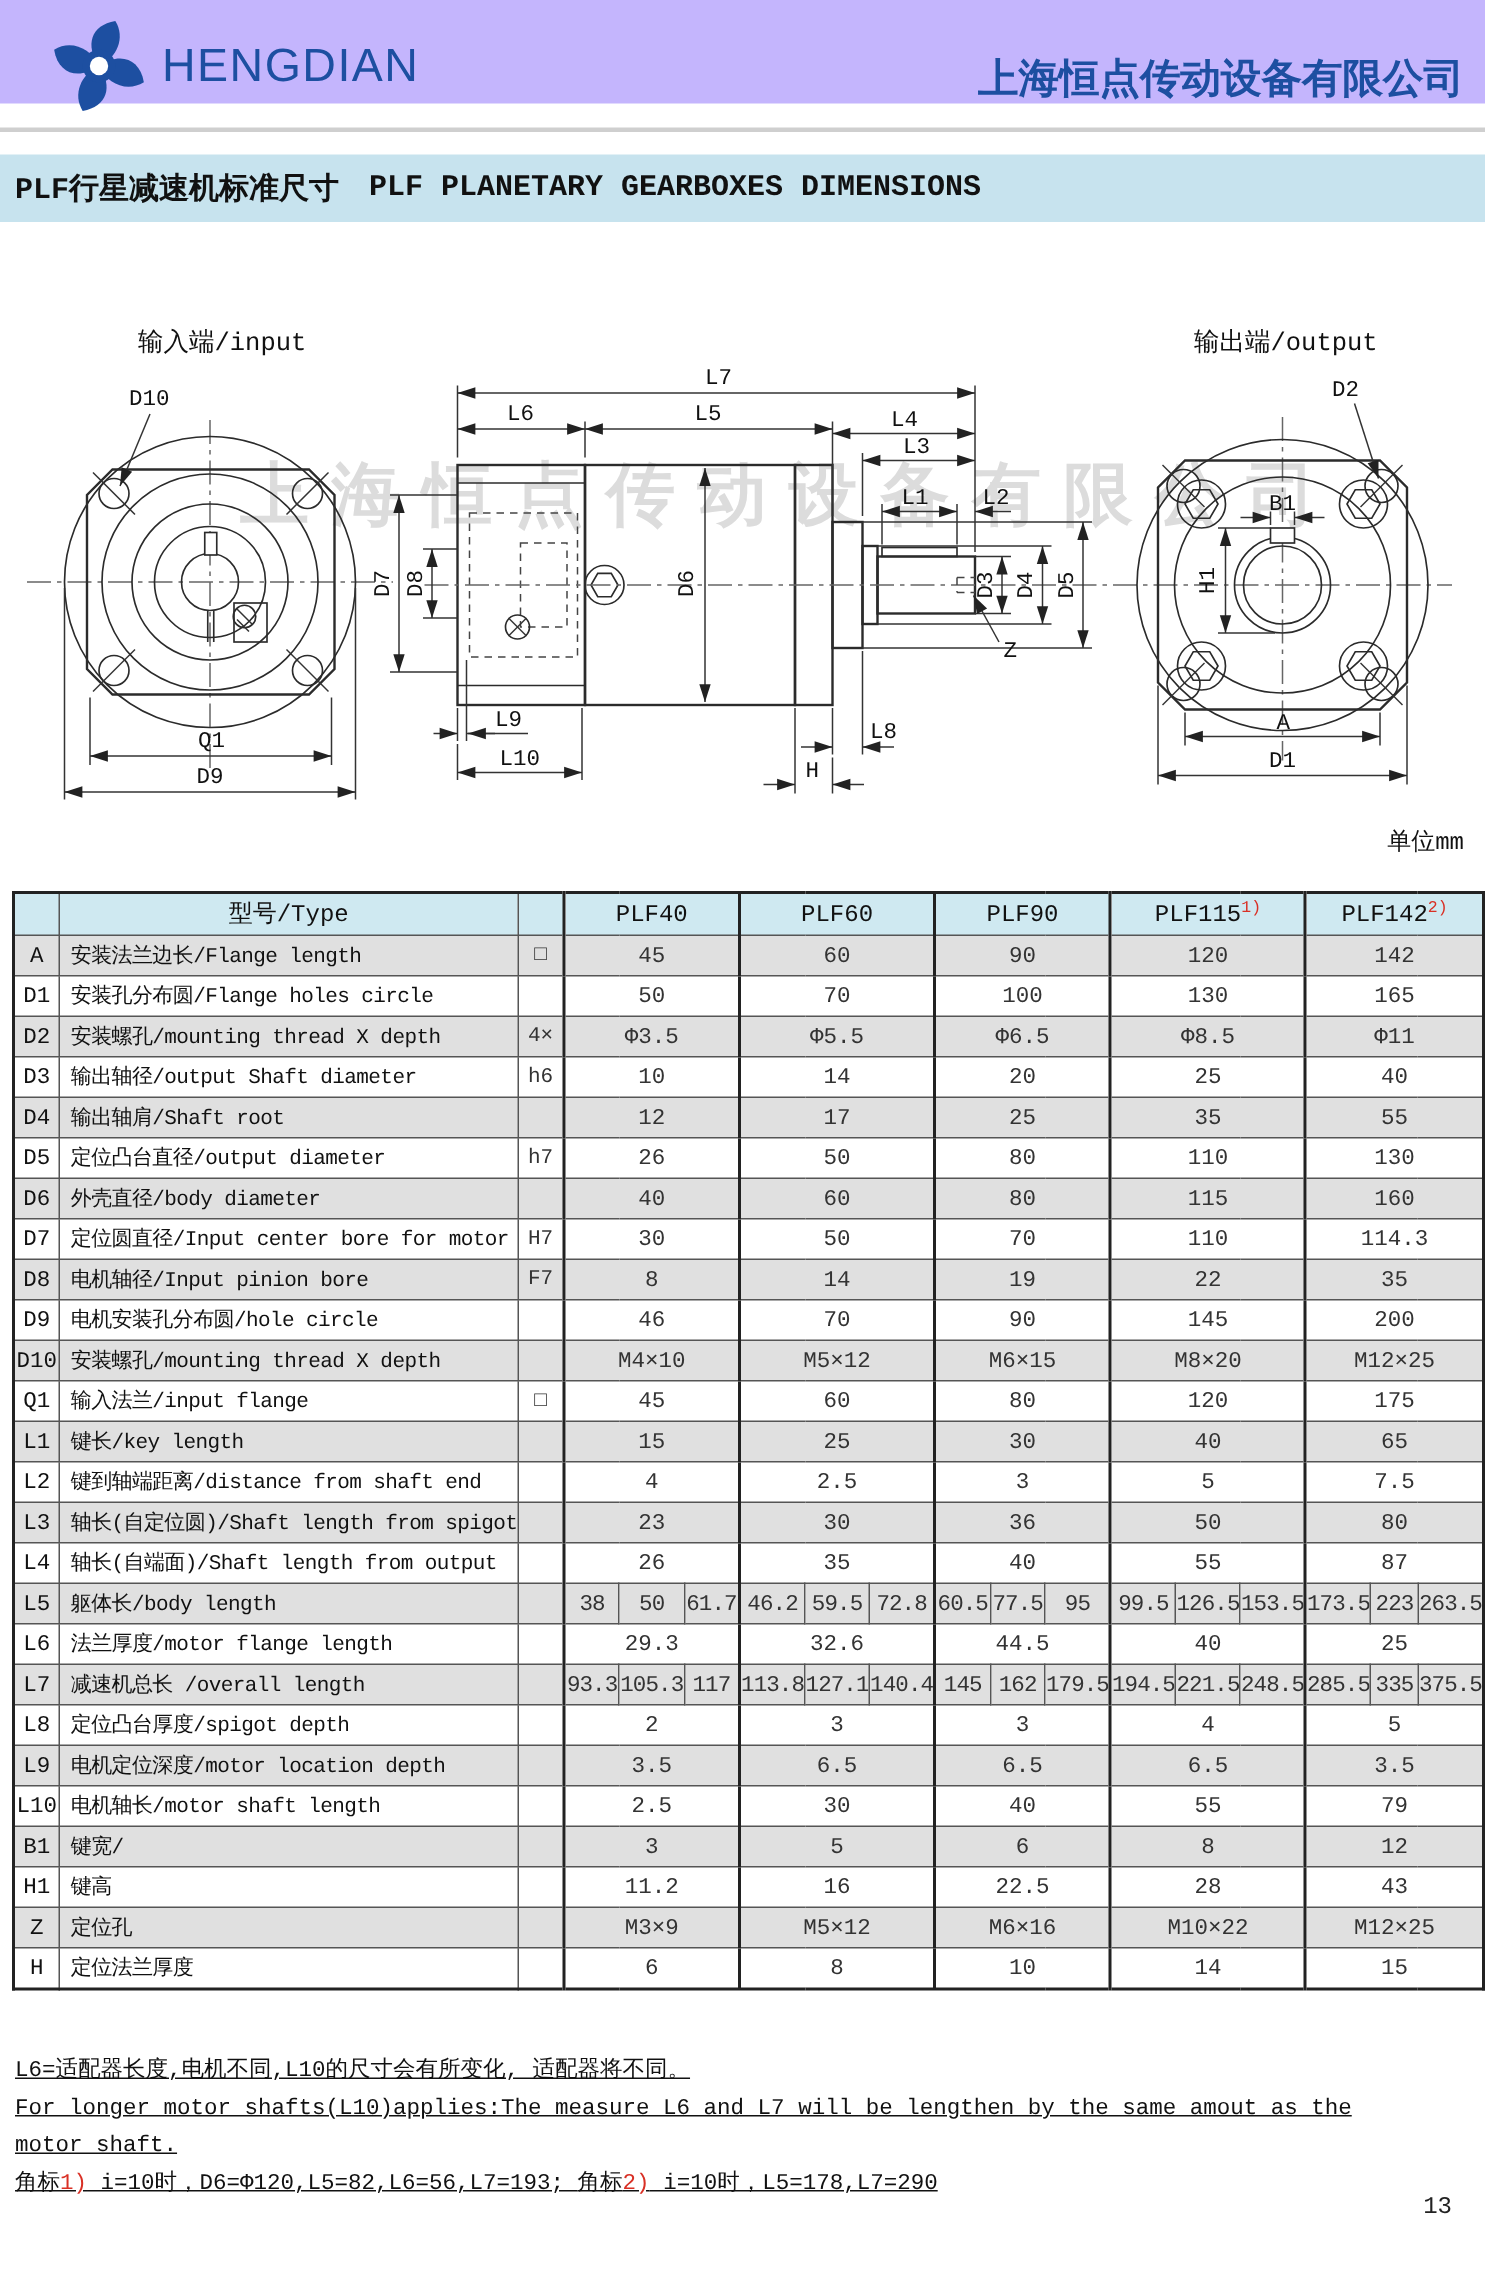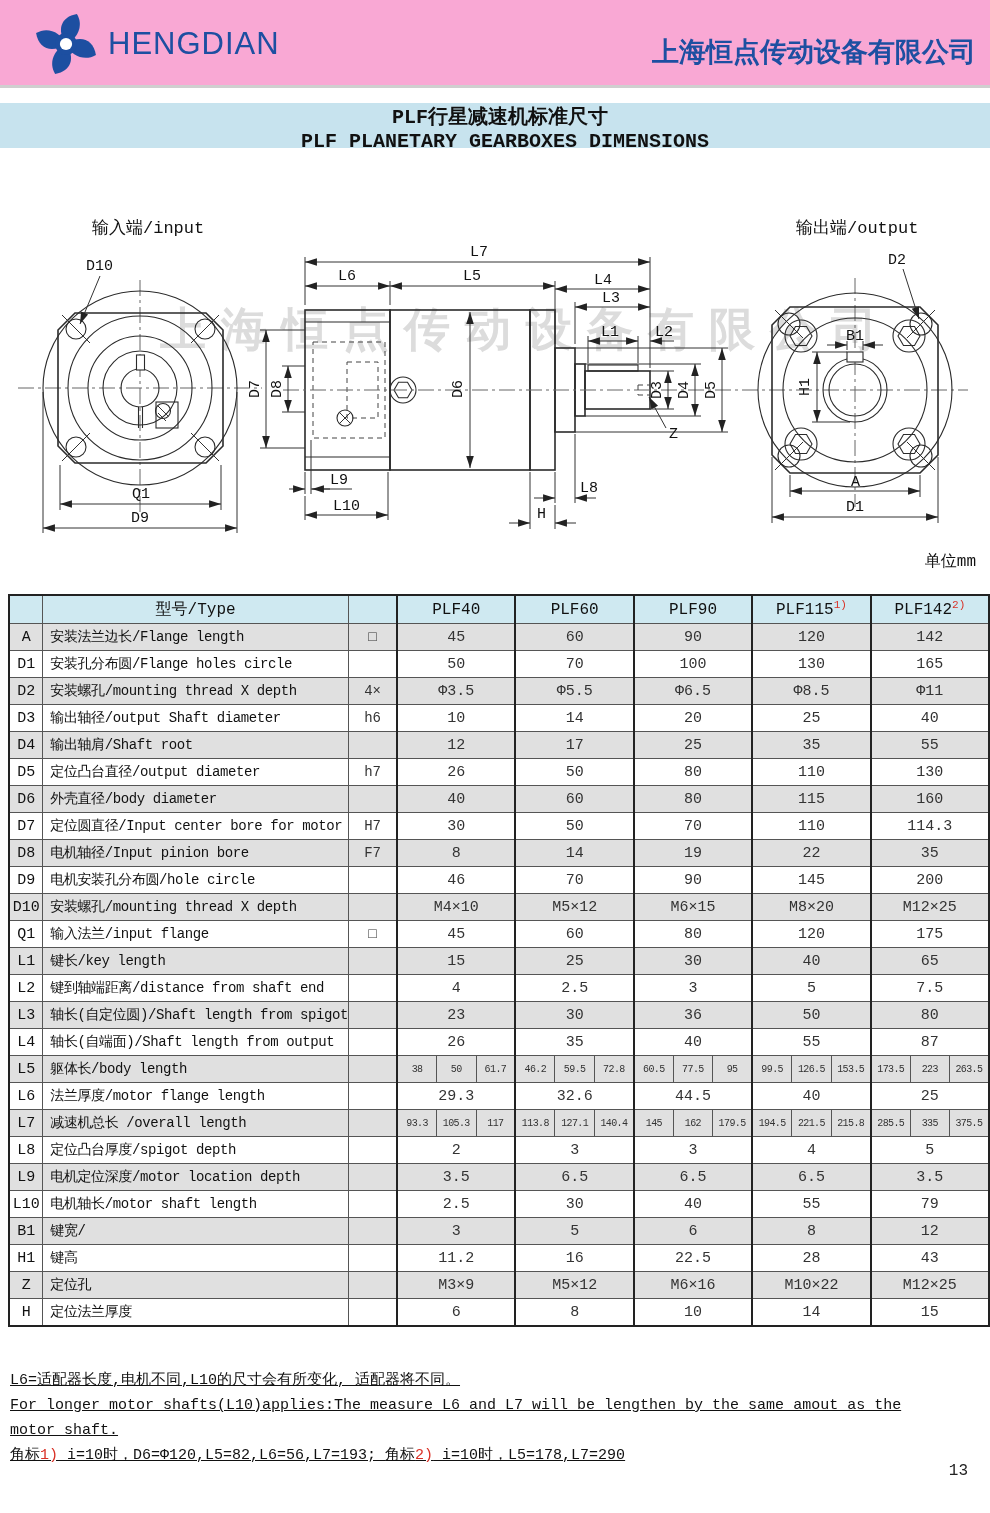--- a/index.html
+++ b/index.html
@@ -1,29 +1,29 @@
 <!DOCTYPE html>
 <html><head>
 <meta charset="utf-8">
 <style>
   html,body{margin:0;padding:0;}
   body{width:990px;height:1513px;position:relative;background:#ffffff;
        font-family:"Liberation Sans","DejaVu Sans",sans-serif;color:#111;}
 
   
-  .hdr{position:absolute;top:0;left:0;width:990px;height:85px;background:#f9a8d4;}
+  .hdr{position:absolute;top:0;left:0;width:990px;height:69px;background:#c4b5fd;}
   .logo{position:absolute;left:32px;top:10px;width:68px;height:68px;}
   .logoname{position:absolute;left:108px;top:26px;font-size:31px;color:#1d4fa1;
             letter-spacing:1px;font-weight:500;}
   .company{position:absolute;right:14px;top:34px;font-size:27px;font-weight:bold;color:#1d4fa1;}
   .rule{position:absolute;top:85px;left:0;width:990px;height:3px;background:#cfcfcf;}
 
   
   .titlebar{position:absolute;top:103px;left:0;width:990px;height:45px;background:#c7e3ee;
-            display:flex;align-items:center;font-family:"Liberation Mono","DejaVu Sans Mono",monospace;flex-direction:column;}
+            display:flex;align-items:center;font-family:"Liberation Mono","DejaVu Sans Mono",monospace;}
   .titlebar .cn{font-size:20px;margin-left:10px;font-weight:bold;}
   .titlebar .en{font-size:20px;margin-left:20px;font-weight:bold;letter-spacing:0px;}
 
   
   .drawing{position:absolute;top:195px;left:0;width:990px;height:372px;}
   .wm{position:absolute;left:160px;top:104px;font-size:46px;letter-spacing:15px;
       color:#dcdcdc;font-weight:bold;white-space:nowrap;}
   .drawing svg{position:absolute;left:0;top:0;}
   .ln{fill:none;stroke:#2b2b2b;stroke-width:1.6;}
   .ln2{fill:none;stroke:#2b2b2b;stroke-width:1.1;}
@@ -44,21 +44,21 @@
         font-family:"Liberation Mono","DejaVu Sans Mono",monospace;}
   td{border:1px solid #555;height:26px;padding:0;text-align:center;overflow:hidden;
      white-space:nowrap;font-size:15px;color:#333;}
   tr.shade td{background:#e0e0e0;}
   .r-type td{background:#cfe9f1;font-size:16px;color:#111;height:27px;}
   .r-stages td{border-bottom:2px solid #222;font-size:14px;color:#444;}
   td.gl{border-left:2px solid #222;}
   td.k{font-size:15px;color:#111;}
   td.d{text-align:left;padding-left:7px;font-size:14px;letter-spacing:-0.4px;color:#111;margin-top:23px;}
   td.t{font-size:14px;}
-  td.sub{font-size:10px;letter-spacing:-0.6px;}
+  td.sub{font-size:15px;letter-spacing:-0.6px;}
   .red{color:#d93025;}
   sup.red{font-size:11px;}
 
   
   .notes{position:absolute;top:1368px;left:10px;width:930px;
          font-family:"Liberation Mono","DejaVu Sans Mono",monospace;
          font-size:15px;line-height:25px;color:#111;text-decoration:underline;}
   .pageno{position:absolute;top:1462px;right:22px;font-size:16px;
           font-family:"Liberation Mono","DejaVu Sans Mono",monospace;color:#222;}
 </style>
@@ -522,21 +522,21 @@
           <td class="v sub">105.3</td>
           <td class="v sub">117</td>
           <td class="v sub gl">113.8</td>
           <td class="v sub">127.1</td>
           <td class="v sub">140.4</td>
           <td class="v sub gl">145</td>
           <td class="v sub">162</td>
           <td class="v sub">179.5</td>
           <td class="v sub gl">194.5</td>
           <td class="v sub">221.5</td>
-          <td class="v sub">215.8</td>
+          <td class="v sub">248.5</td>
           <td class="v sub gl">285.5</td>
           <td class="v sub">335</td>
           <td class="v sub">375.5</td>
         </tr>
         <tr>
           <td class="k">L8</td>
           <td class="d">定位凸台厚度/spigot depth</td>
           <td class="t"></td>
           <td class="v gl" colspan="3">2</td>
           <td class="v gl" colspan="3">3</td>

